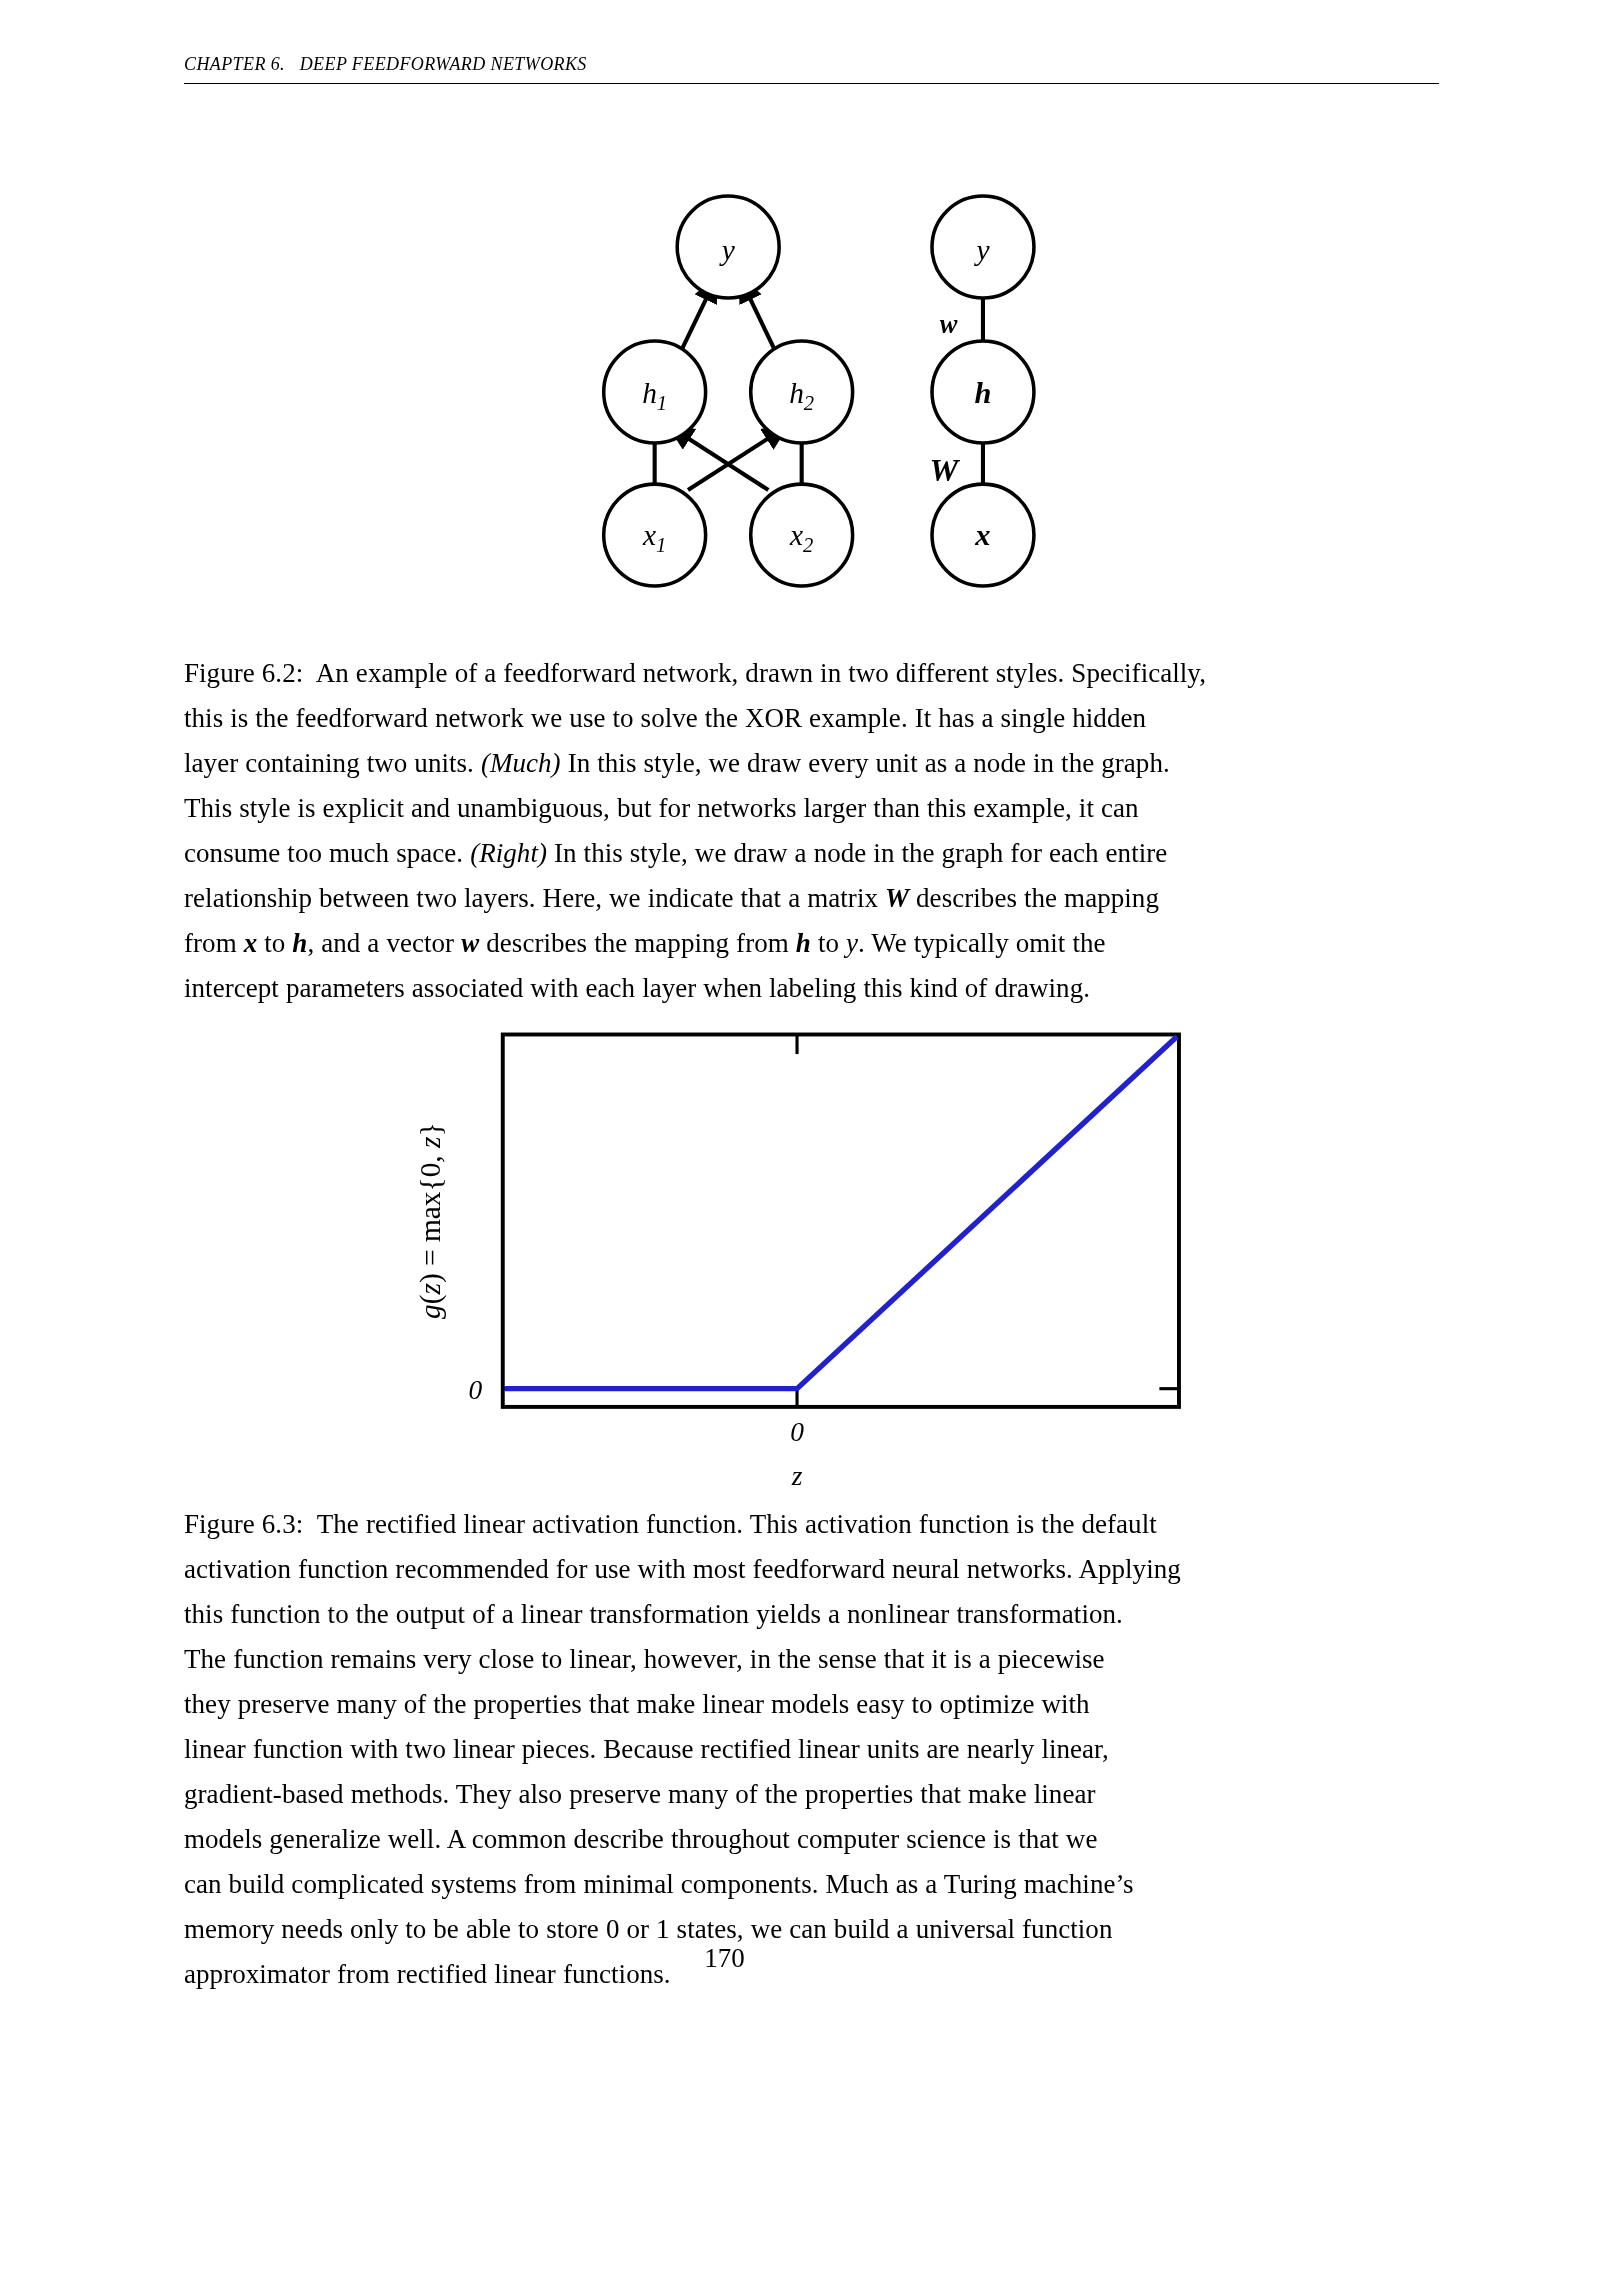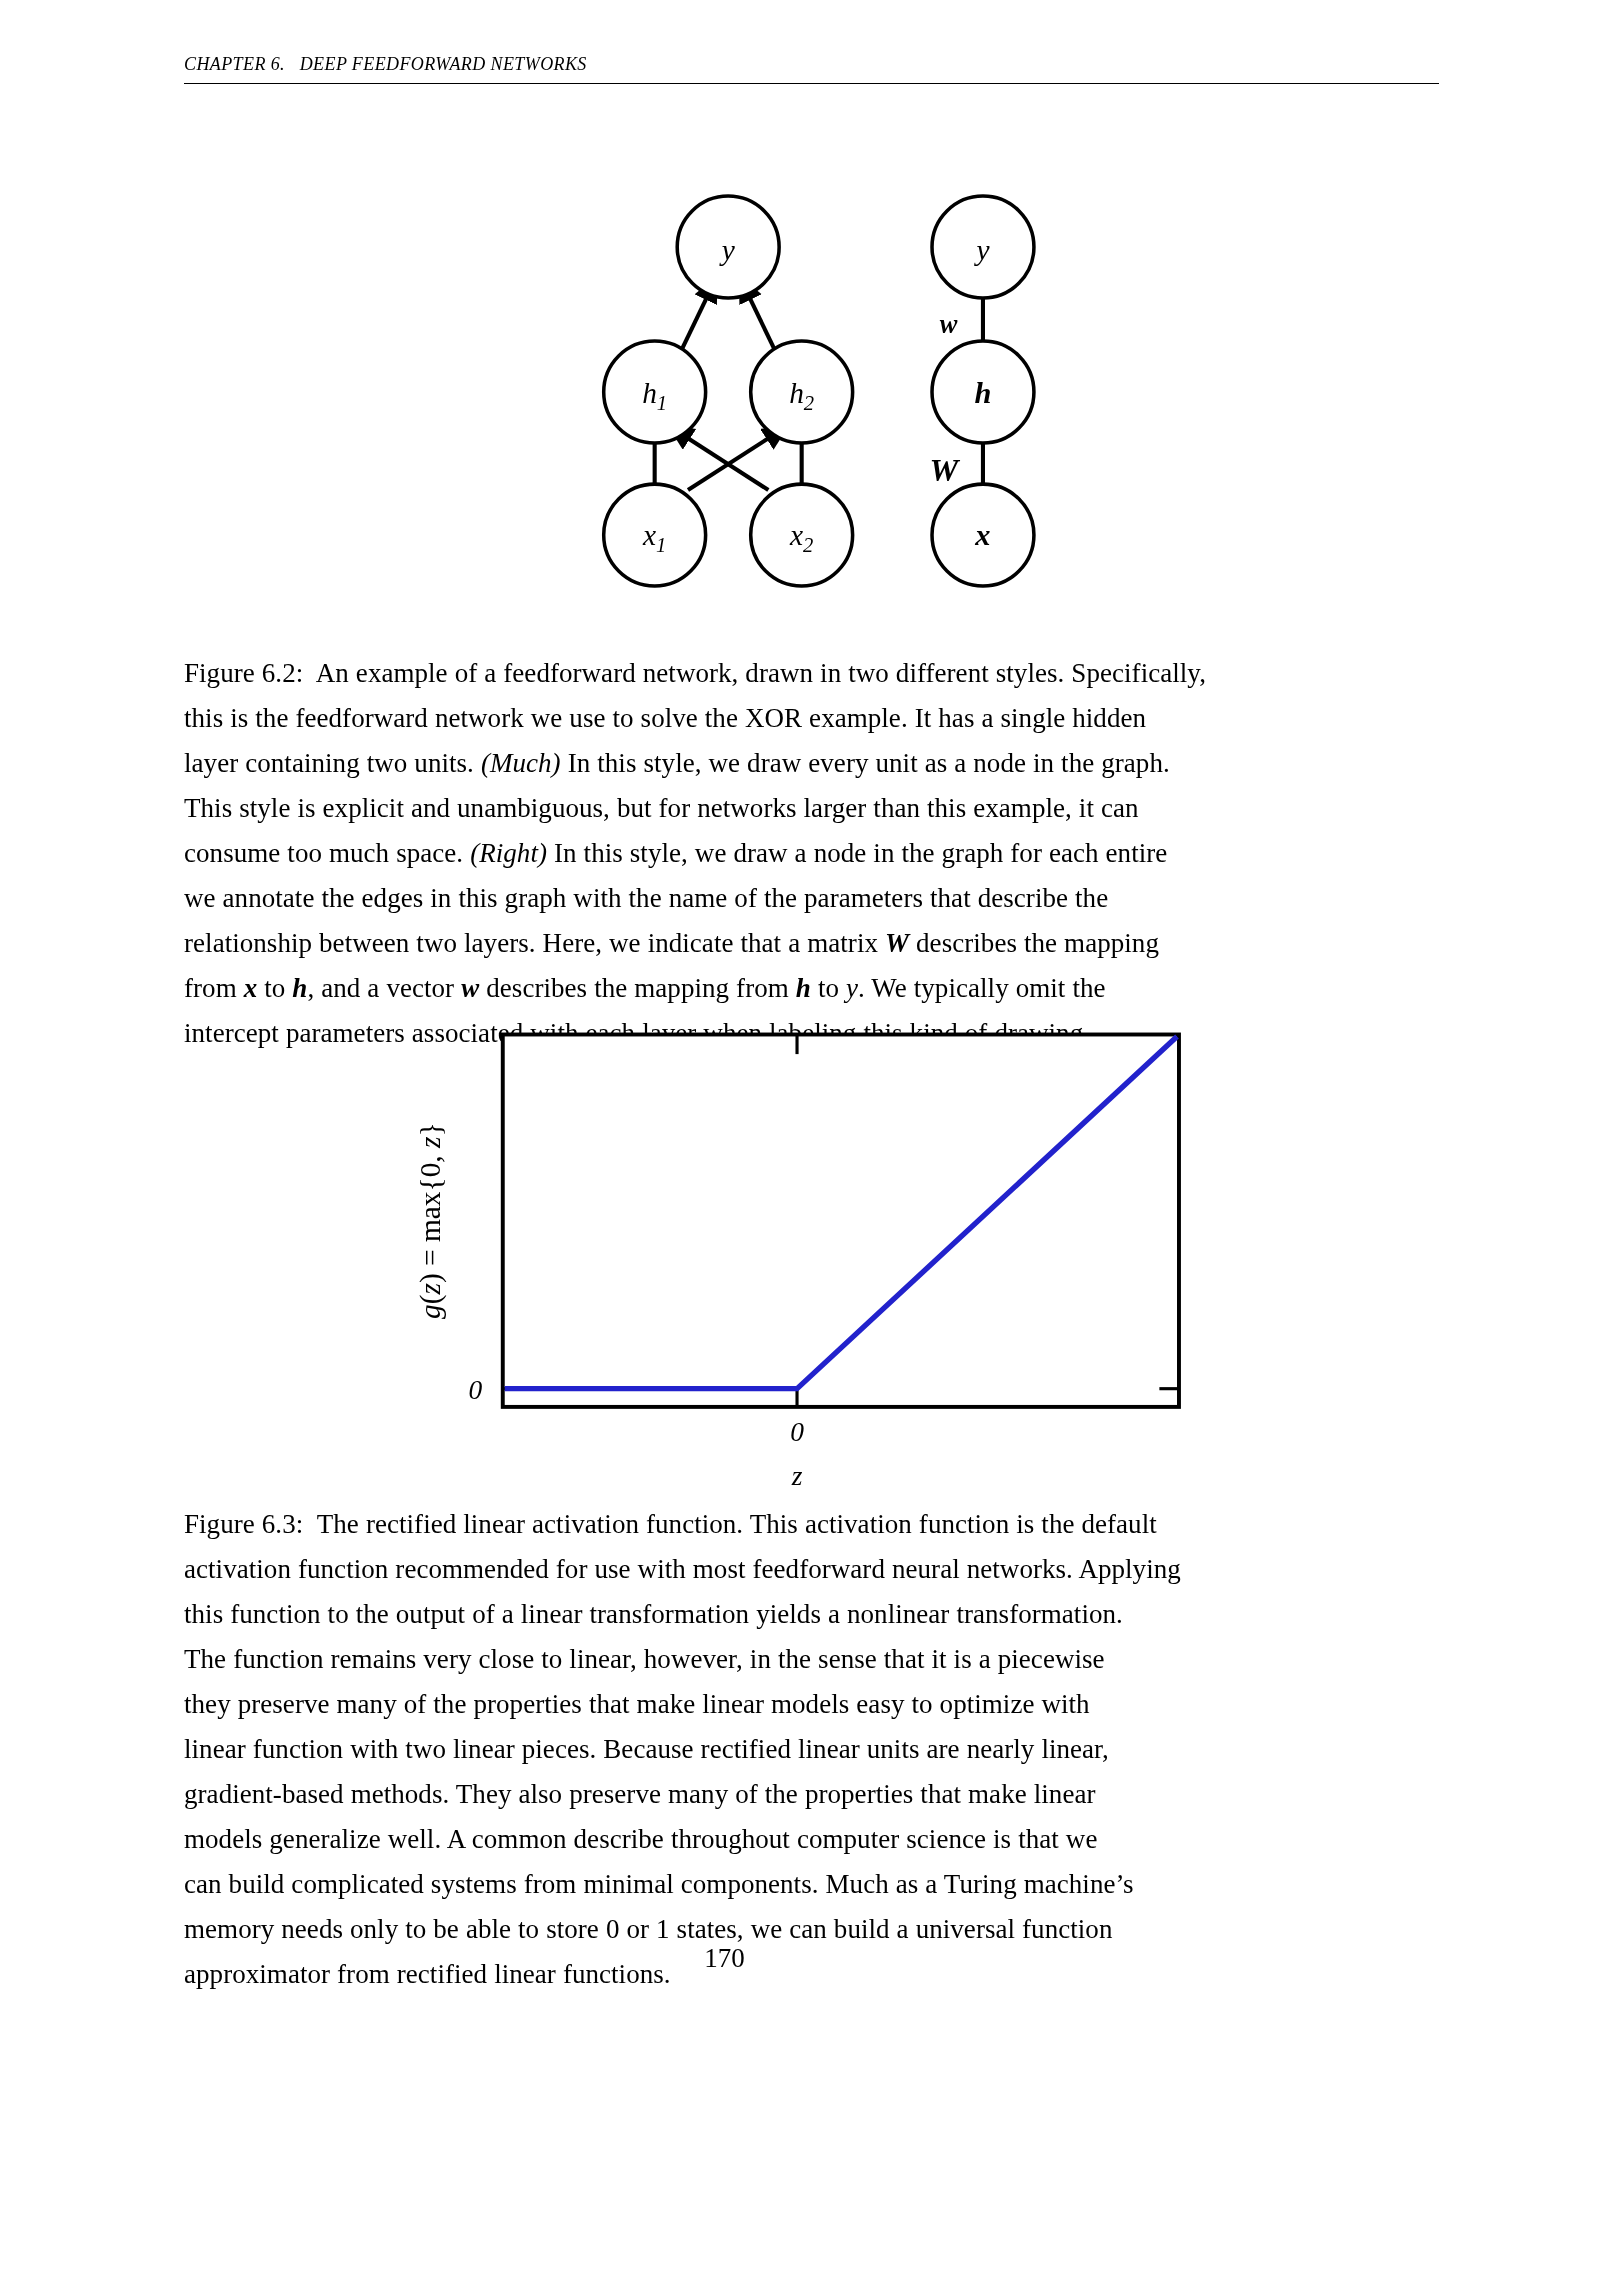--- a/index.html
+++ b/index.html
@@ -179,21 +179,20 @@
       </g>
     </svg>
   </div>
 
   <div class="caption" id="caption-62">
       <span class="line">Figure 6.2:  An example of a feedforward network, drawn in two different styles. Specifically,</span>
       <span class="line">this is the feedforward network we use to solve the XOR example. It has a single hidden</span>
       <span class="line">layer containing two units. <i>(Much)</i> In this style, we draw every unit as a node in the graph.</span>
       <span class="line">This style is explicit and unambiguous, but for networks larger than this example, it can</span>
       <span class="line">consume too much space. <i>(Right)</i> In this style, we draw a node in the graph for each entire</span>
-      <span class="line">we annotate the edges in this graph with the name of the parameters that describe the</span>
       <span class="line">relationship between two layers. Here, we indicate that a matrix <span class="mathbf">W</span> describes the mapping</span>
       <span class="line">from <span class="mathbf">x</span> to <span class="mathbf">h</span>, and a vector <span class="mathbf">w</span> describes the mapping from <span class="mathbf">h</span> to <span class="mathit">y</span>. We typically omit the</span>
       <span class="line">intercept parameters associated with each layer when labeling this kind of drawing.</span>
     </div>
 
   <div id="figure-63">
     <svg width="1620" height="490" viewBox="0 0 1653 500" xmlns="http://www.w3.org/2000/svg">
 
       <rect x="513" y="25" width="690" height="380" fill="#ffffff" stroke="#000000" stroke-width="4"></rect>
 

